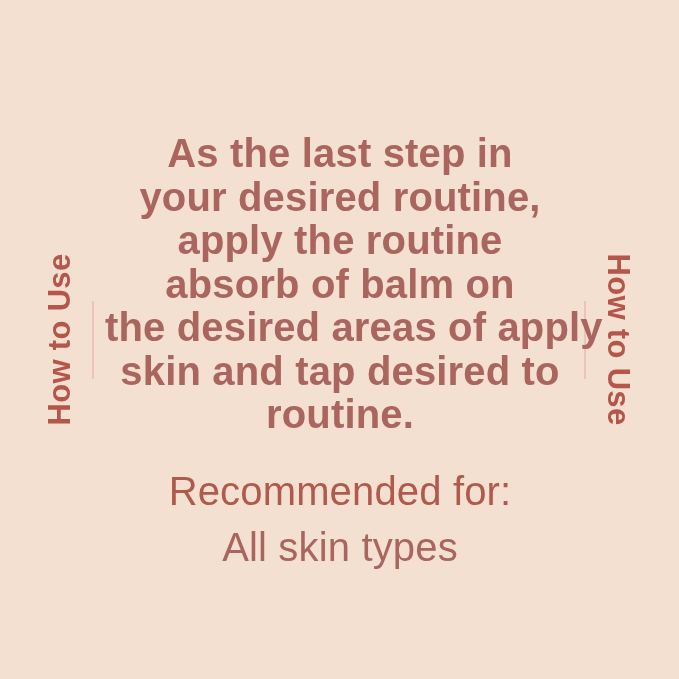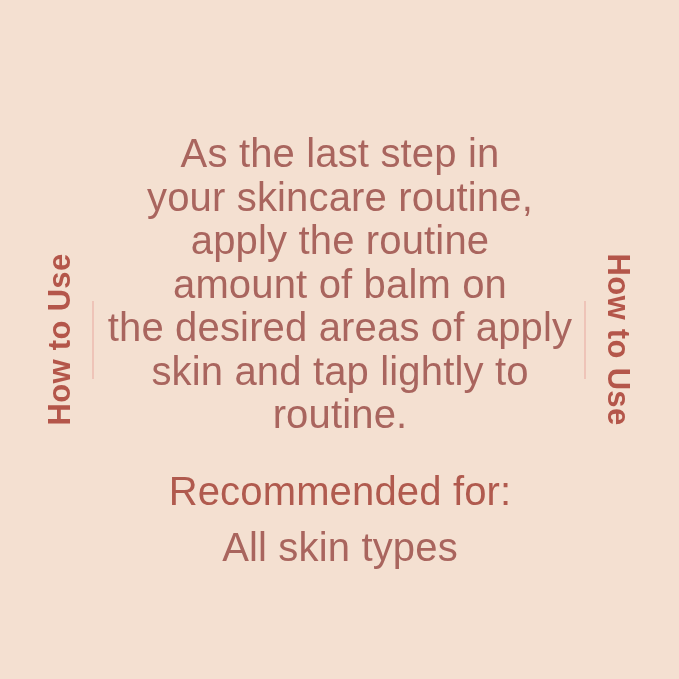--- a/index.html
+++ b/index.html
@@ -73,21 +73,21 @@
     position: absolute;
     left: 105px;
     top: 132px;
     width: 470px;
     text-align: center;
   }
 
   .body-copy {
     font-family: "Liberation Sans", sans-serif;
     font-size: 40px;
-    font-weight: 400;
+    font-weight: 700;
     line-height: 43.5px;
     color: #a9655e;
     margin: 0;
     letter-spacing: 0.004em;
   }
 
   .body-copy .line {
     display: block;
     white-space: nowrap;
   }
@@ -131,25 +131,25 @@
     <span class="side-label-text">How to Use</span>
   </div>
 
   <div class="divider divider-left"></div>
   <div class="divider divider-right"></div>
 
   <div class="content">
 
     <p class="body-copy">
       <span class="line">As the last step in</span>
-      <span class="line">your skincare routine,</span>
+      <span class="line">your desired routine,</span>
       <span class="line">apply the routine</span>
-      <span class="line">amount of balm on</span>
+      <span class="line">absorb of balm on</span>
       <span class="line">the desired areas of apply</span>
-      <span class="line">skin and tap lightly to</span>
+      <span class="line">skin and tap desired to</span>
       <span class="line">routine.</span>
     </p>
 
     <div class="recommend-block">
       <p class="recommend-heading">Recommended for:</p>
       <p class="recommend-value">All skin types</p>
     </div>
 
   </div>
 

